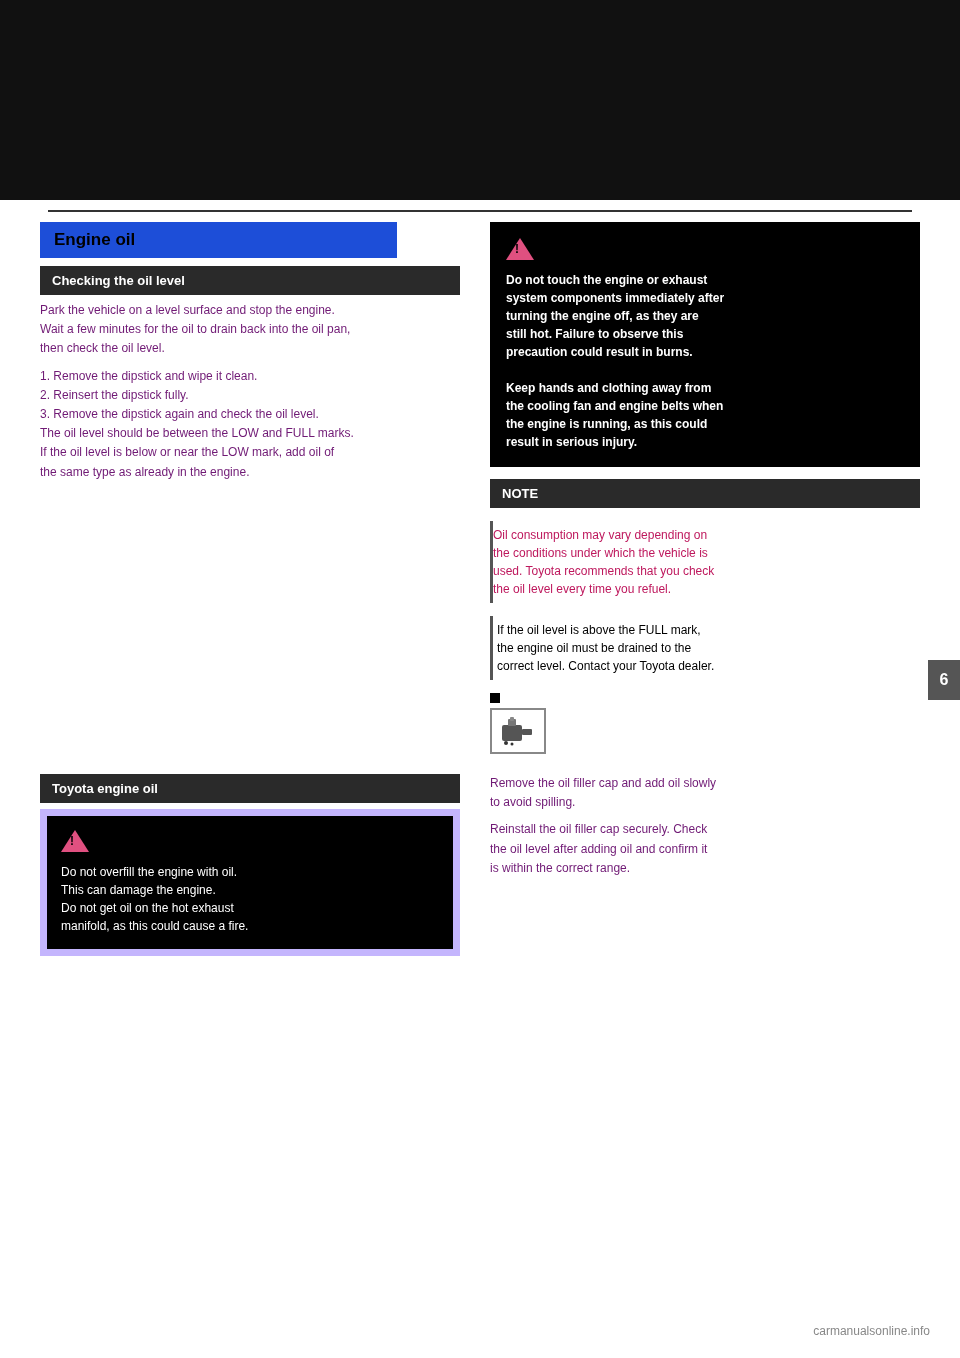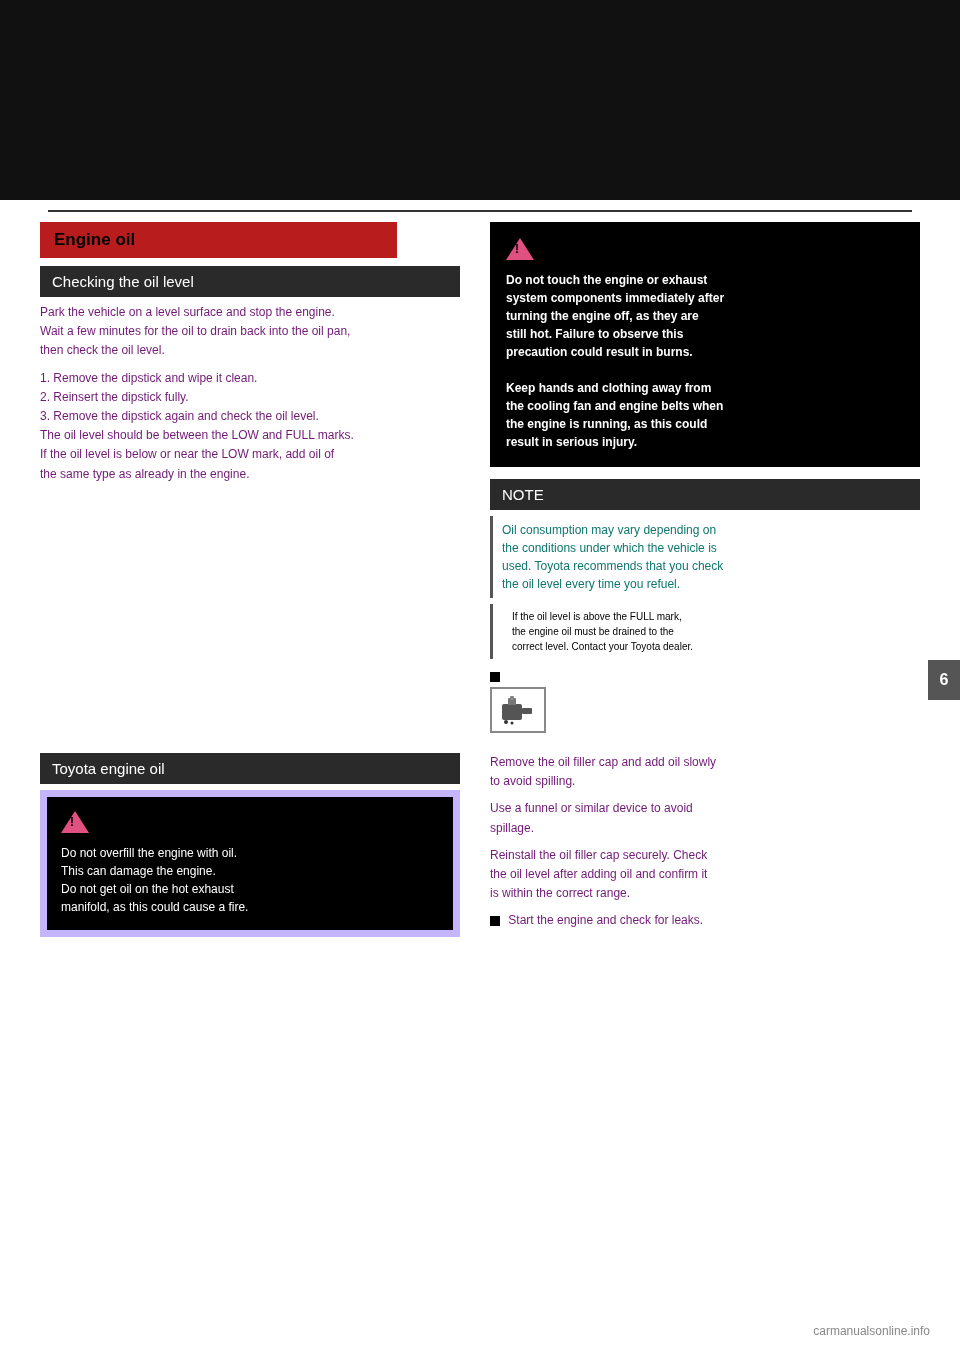--- a/index.html
+++ b/index.html
@@ -53,21 +53,21 @@
     }
 
     
     .right-col {
       width: 50%;
       padding-left: 10px;
     }
 
     
     .engine-oil-header {
-      background: #b91c1c;
+      background: #1d4ed8;
       padding: 8px 14px;
       font-size: 17px;
       font-weight: bold;
       color: #000;
       margin-bottom: 8px;
       display: inline-block;
       width: 85%;
     }
 
     
@@ -116,22 +116,22 @@
       font-size: 12px;
       color: #fff;
       line-height: 1.5;
     }
 
     
     .section-header {
       background: #2a2a2a;
       color: #fff;
       padding: 7px 12px;
-      font-size: 15px;
-      font-weight: normal;
+      font-size: 13px;
+      font-weight: bold;
       margin-bottom: 6px;
     }
 
     
     .body-text {
       font-size: 12px;
       line-height: 1.6;
       color: #701a75;
       margin-bottom: 8px;
     }
@@ -187,25 +187,25 @@
       display: inline-block;
       width: 10px;
       height: 10px;
       background: #000;
       margin-right: 5px;
       vertical-align: middle;
     }
 
     .right-note-box {
       border-left: 3px solid #555;
-      padding: 5px 9px;
+      padding: 5px 0;
       font-size: 12px;
       line-height: 1.5;
-      margin: 6px 0;
-      color: #0f766e;
+      margin: 13px 0;
+      color: #be185d;
     }
   </style>
 </head>
 <body>
 
 <div class="page-container">
 
   <div class="top-black"></div>
 
   <hr class="top-rule">
@@ -265,21 +265,21 @@
 
     </div>
   </div>
 
   <div class="page-tab">6</div>
 
   <div style="padding: 0 40px; margin-top: 0; display: flex;">
     <div style="width: 50%;"></div>
     <div style="width: 50%; padding-left: 10px;">
 
-      <div style="border-left: 3px solid #555; padding: 5px 19px; font-size: 10px; line-height: 1.5; margin-bottom: 10px;">
+      <div style="border-left: 3px solid #555; padding: 5px 4px; font-size: 12px; line-height: 1.5; margin-bottom: 10px;">
         If the oil level is above the FULL mark,<br>
         the engine oil must be drained to the<br>
         correct level. Contact your Toyota dealer.
       </div>
 
       <div style="font-size: 12px; margin-bottom: 4px;">
         <span class="small-black-square"></span>
         <span></span>
       </div>
 
@@ -316,32 +316,24 @@
         </div>
 
       </div>
 
       <div style="width: 50%; padding-left: 10px;">
         <p class="body-text">
           Remove the oil filler cap and add oil slowly<br>
           to avoid spilling.
         </p>
         <p class="body-text">
-          Use a funnel or similar device to avoid<br>
-          spillage.
-        </p>
-        <p class="body-text">
           Reinstall the oil filler cap securely. Check<br>
           the oil level after adding oil and confirm it<br>
           is within the correct range.
         </p>
-        <p class="body-text">
-          <span class="small-black-square"></span>
-          Start the engine and check for leaks.
-        </p>
       </div>
 
     </div>
   </div>
 
   <div class="watermark">carmanualsonline.info</div>
 
 </div>
 
 </body></html>

